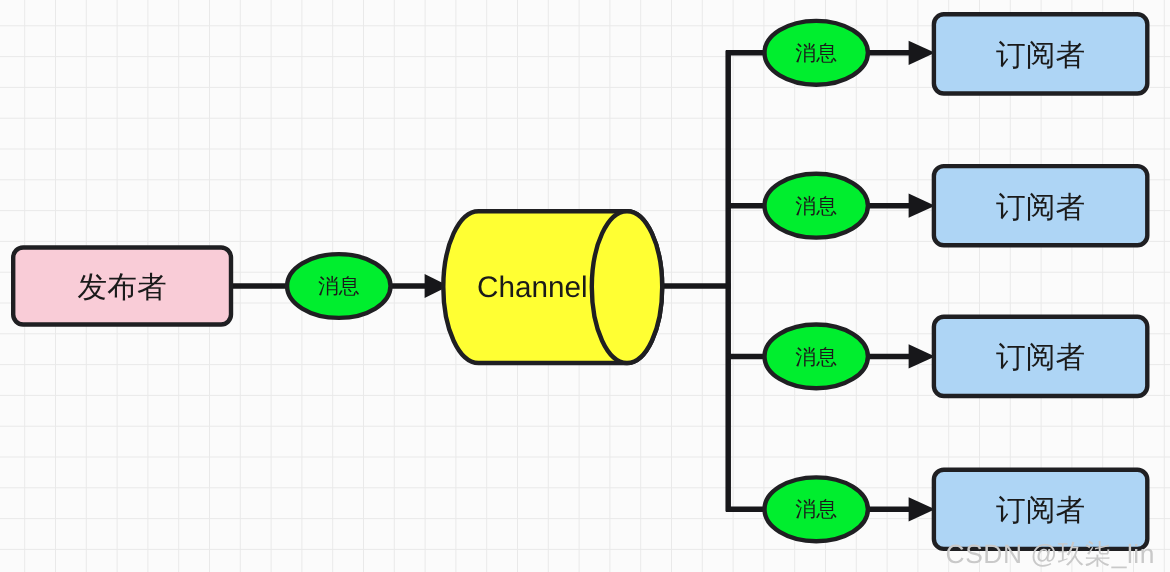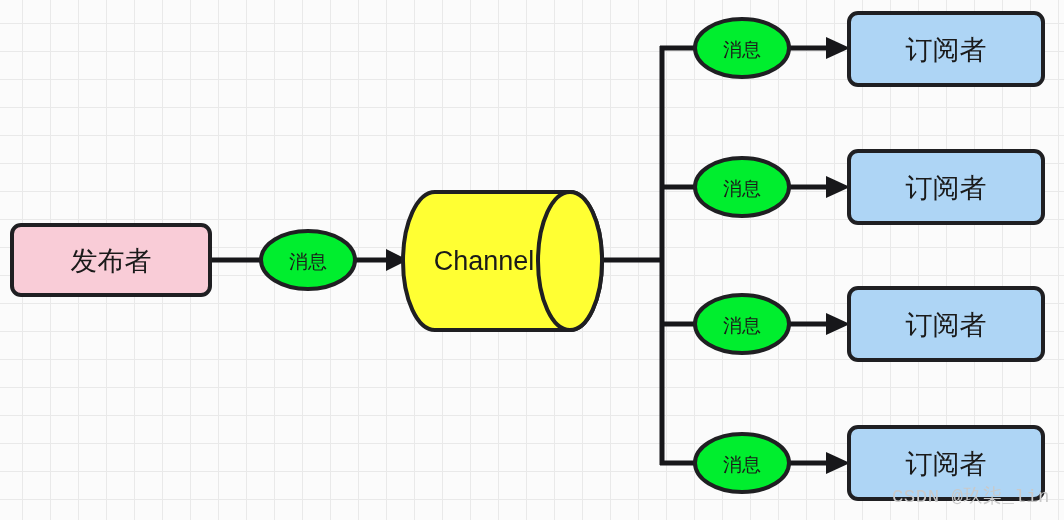--- a/index.html
+++ b/index.html
@@ -44,23 +44,23 @@
     stroke: #17171a;
     stroke-width: 5;
     fill: none;
     stroke-linecap: butt;
     stroke-linejoin: miter;
   }
   .arrow-head { fill: #17171a; }
   .watermark {
     position: absolute;
     right: 14px;
-    bottom: 11px;
-    font-family: Liberation Mono, monospace;
-    font-size: 19px;
+    bottom: 0;
+    font-family: Liberation Sans, sans-serif;
+    font-size: 24px;
     color: #c9c9c9;
     letter-spacing: 0.5px;
     white-space: nowrap;
     user-select: none;
   }
 </style>
 </head>
 <body>
 
 <div id="canvas">

